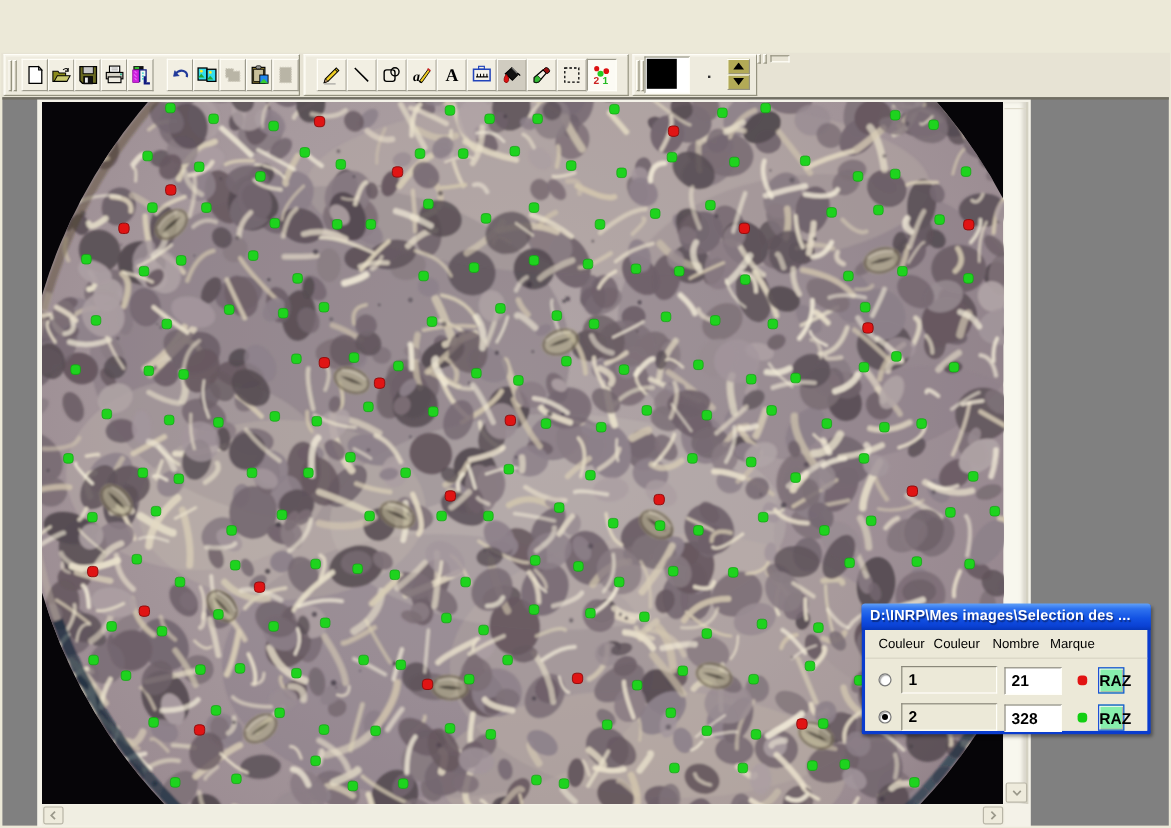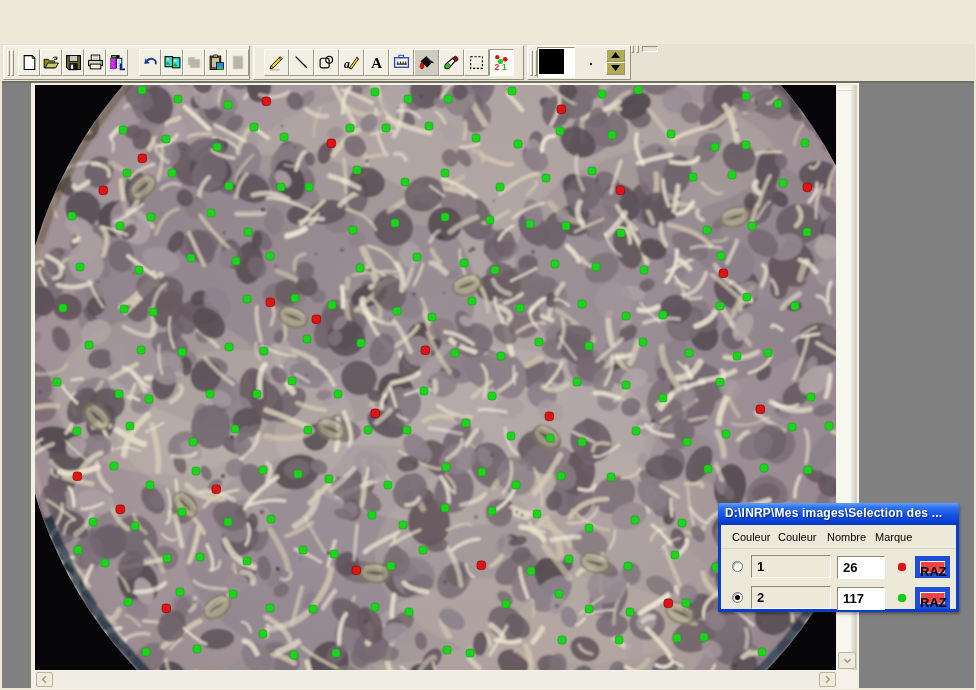--- a/index.html
+++ b/index.html
@@ -24,21 +24,21 @@
 .sbtn{position:absolute;background:#eeebdc;border:1px solid #b8b5a6;border-radius:2px;display:flex;align-items:center;justify-content:center}
 .chev{width:9px;height:9px}
 #dlg{position:absolute;left:718px;top:504px;width:241px;height:108px;background:#ece9d8;border:3px solid #0a3cce;border-top:none;border-radius:0 0 2px 2px;box-shadow:1px 2px 3px rgba(0,0,0,0.35)}
 #dlgtitle{position:absolute;left:-3px;top:-1px;width:241px;height:22px;border-radius:3px 3px 0 0;
  background:linear-gradient(180deg,#60a0f8 0%,#2f73ef 20%,#1353e4 55%,#0a41d4 85%,#0636b8 100%);
  color:#fff;font-weight:bold;font-size:12px;line-height:21px;padding-left:7px;letter-spacing:0.2px;text-shadow:1px 1px 1px #0a2a80}
 #dlgmenu{position:absolute;left:0;top:21px;width:100%;height:24px;font-size:11px;color:#000;border-bottom:1px solid #d8d4c4}
 #dlgmenu span{position:absolute;top:6px}
 .dfield{position:absolute;height:23px;background:#ece9d8;border:1px solid;border-color:#8a887a #fffef8 #fffef8 #8a887a;font-size:13px;font-weight:bold;padding:3px 0 0 5px;color:#000}
 .wfield{position:absolute;width:48px;height:23px;background:#fff;border:1px solid;border-color:#8a887a #fffef8 #fffef8 #8a887a;font-size:13px;font-weight:bold;padding:3px 0 0 5px;color:#000}
-.raz{position:absolute;width:35px;height:22px;background:#ef4444;border:5px solid #1d4ed8;box-shadow:inset 1px 1px 0 #fffef8,inset -1px -1px 0 #b4b1a2;font-size:13px;font-weight:bold;text-align:center;padding-top:3px}
+.raz{position:absolute;width:22px;height:22px;background:#86efac;border:1px solid #1d4ed8;box-shadow:inset 1px 1px 0 #fffef8,inset -1px -1px 0 #b4b1a2;font-size:13px;font-weight:bold;text-align:center;padding-top:3px}
 .radio{position:absolute;width:11px;height:11px;border-radius:50%;background:#fff;border:1px solid #777;box-shadow:inset 1px 1px 1px #aaa}
 .dot{position:absolute;width:8px;height:8px;border-radius:3px}
 </style></head><body>
 <div id="win">
  <div id="toolbar">
   <div class="panel" style="left:2px;width:247px">
    <div class="grip" style="left:3px"></div>
         <div class="grip" style="left:7px"></div>
    <div class="tb" style="left:14px;width:22px">
           <svg width="17" height="17" viewBox="0 0 16 16">
@@ -1858,22 +1858,22 @@
  <div id="dlg">
   <div id="dlgtitle">D:\INRP\Mes images\Selection des ...</div>
   <div id="dlgmenu">
    <span style="left:11px">Couleur</span>
    <span style="left:57px">Couleur</span>
    <span style="left:106px">Nombre</span>
    <span style="left:154px">Marque</span>
   </div>
   <div class="radio" style="left:11px;top:57px"></div>
   <div class="dfield" style="left:30px;top:51px;width:80px">1</div>
-  <div class="wfield" style="left:116px;top:52px">26</div>
+  <div class="wfield" style="left:116px;top:52px">21</div>
   <div class="dot" style="left:177px;top:59px;background:#e21313"></div>
   <div class="raz" style="left:194px;top:52px">RAZ</div>
   <div class="radio" style="left:11px;top:88px"></div>
   <div style="position:absolute;left:14px;top:91px;width:5px;height:5px;border-radius:50%;background:#000"></div>
   <div class="dfield" style="left:30px;top:82px;width:80px">2</div>
-  <div class="wfield" style="left:116px;top:83px">117</div>
+  <div class="wfield" style="left:116px;top:83px">328</div>
   <div class="dot" style="left:177px;top:90px;background:#12cf12"></div>
   <div class="raz" style="left:194px;top:83px">RAZ</div>
  </div>
 </div>
 </body></html>

